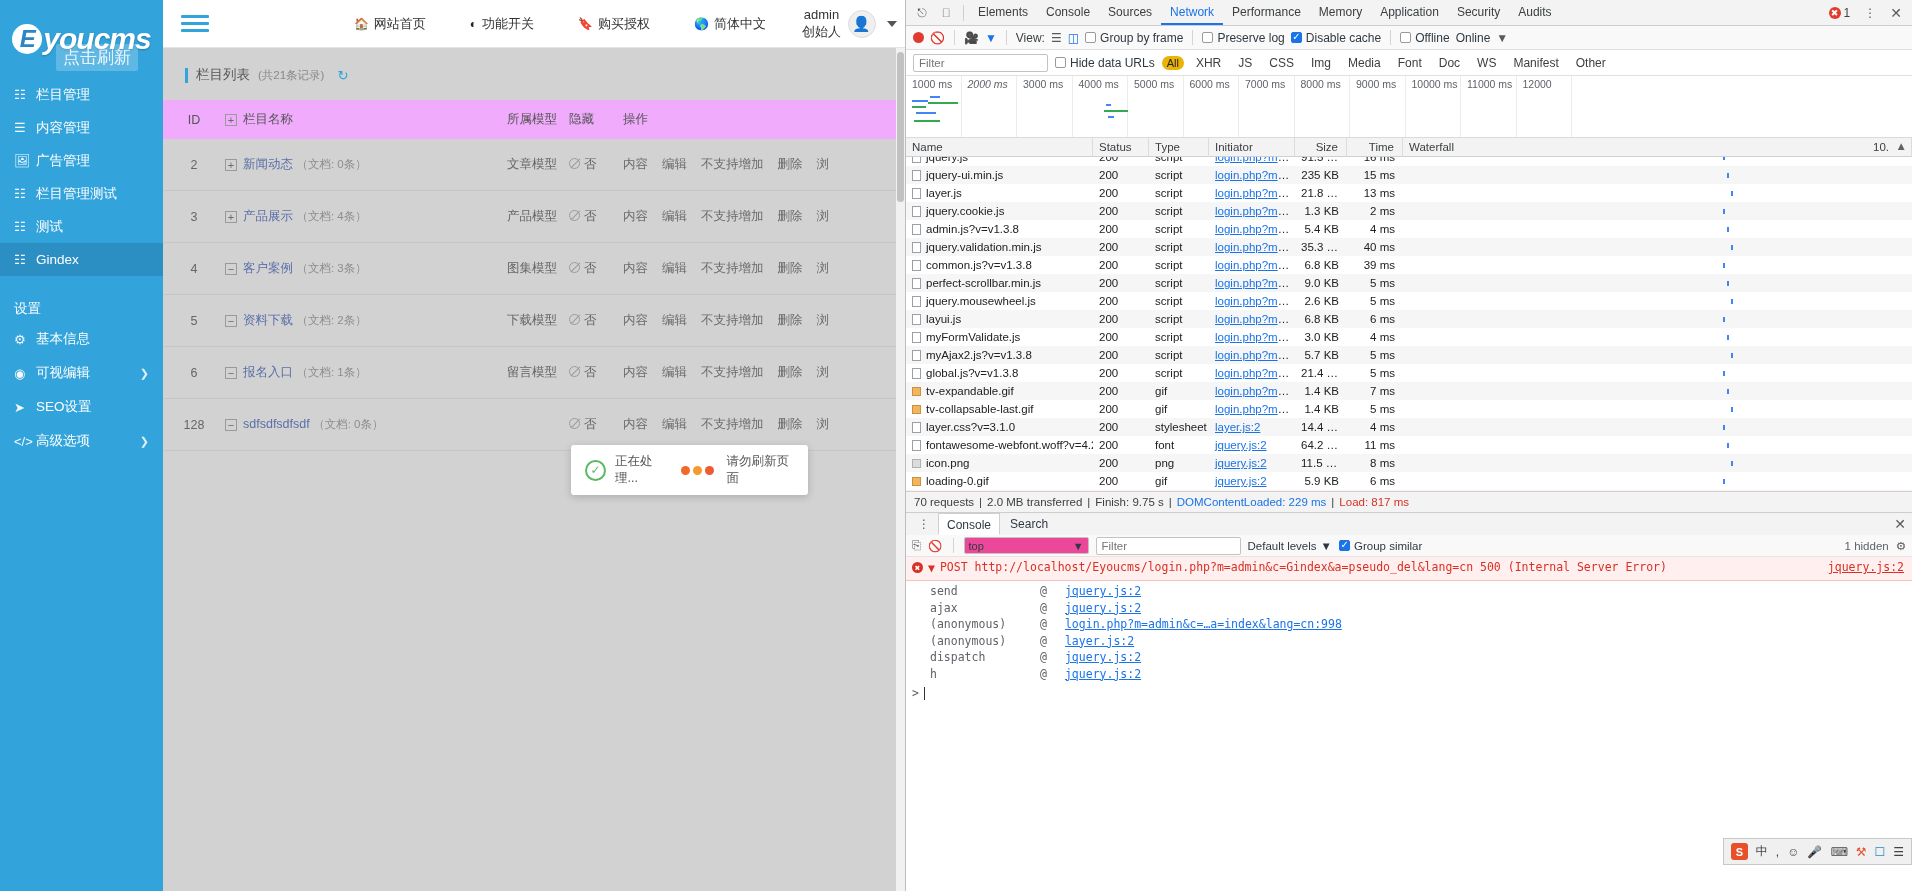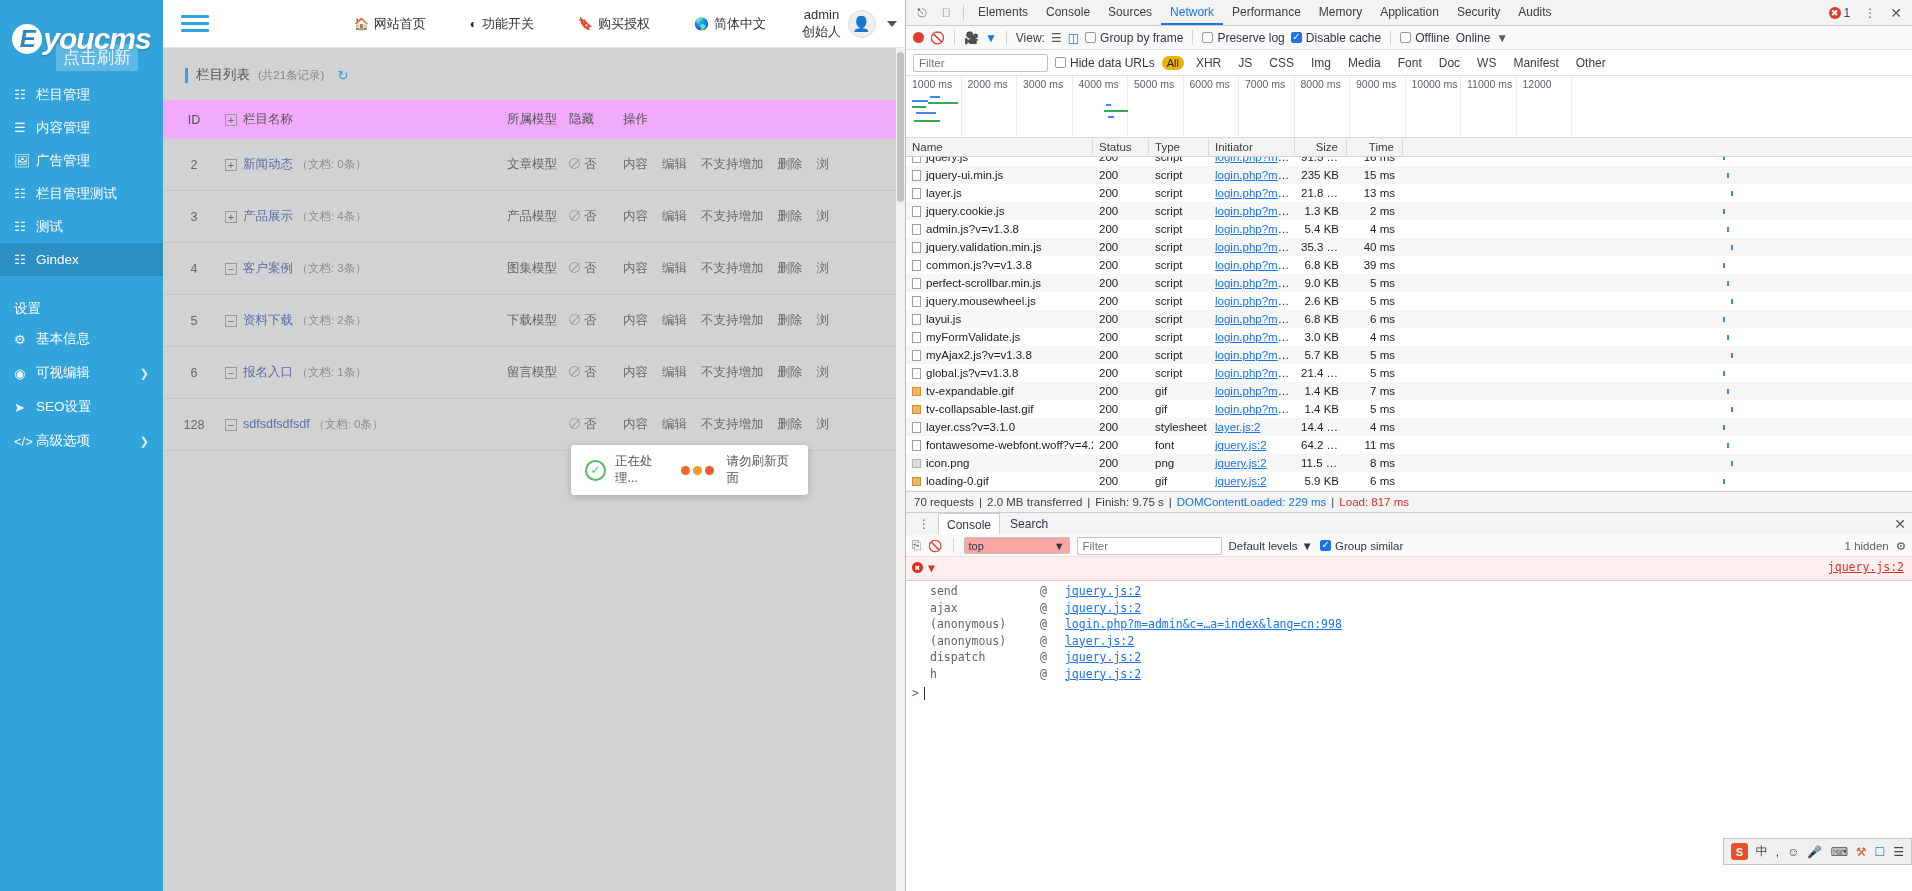--- a/index.html
+++ b/index.html
@@ -158,21 +158,21 @@
 
   .nt-summary { height:21px; display:flex; align-items:center; gap:5px; padding:0 8px;
      border-top:1px solid #d0d0d0; background:#f3f3f3; font-size:11.5px; color:#3c4043; }
   .nt-summary b { font-weight:normal; color:#1a73e8; }
   .drawer-tabs { height:23px; display:flex; align-items:center; gap:2px; padding:0 6px;
      border-top:1px solid #cdcdcd; background:#f3f3f3; }
   .drawer-tabs .dtab { padding:0 8px; height:22px; line-height:22px; cursor:pointer; }
   .drawer-tabs .dtab.sel { background:#fff; border:1px solid #d0d0d0; border-bottom-color:#fff; }
   .console-toolbar { height:22px; display:flex; align-items:center; gap:7px; padding:0 6px;
      border-bottom:1px solid #e4e4e4; background:#f9f9f9; font-size:11.5px; }
-  .ctx-select { width:106px; height:17px; border:1px solid #c3c3c3; background:#fca5a5; font-size:11px;
+  .ctx-select { width:125px; height:17px; border:1px solid #c3c3c3; background:#ec4899; font-size:11px;
      display:flex; align-items:center; justify-content:space-between; padding:0 4px; border-radius:2px;}
   .console-body { flex:1; overflow:hidden; font-family:"DejaVu Sans Mono","Liberation Mono",monospace;
      font-size:11.5px; }
   .cs-err { background:#fff0ef; border-bottom:1px solid #f5c3bf; padding:3px 6px 5px 6px;
      display:flex; gap:5px; color:#d93025; position:relative; }
   .cs-err .ebadge { width:11px; height:11px; border-radius:50%; background:#d93025; color:#fff;
      font-size:9px; display:inline-flex; align-items:center; justify-content:center; flex:0 0 11px; margin-top:2px;}
   .cs-err a { color:#d93025; }
   .cs-src { position:absolute; right:8px; top:3px; color:#1a73e8; text-decoration:underline; }
   .stack { padding:2px 0 0 24px; color:#5f6368; }
@@ -454,21 +454,21 @@
       <span class="ftype">Doc</span>
       <span class="ftype">WS</span>
       <span class="ftype">Manifest</span>
       <span class="ftype">Other</span>
     </div>
 
     <div class="dt-timeline" id="timeline">
         <div class="tl-col" style="left: 0px; width: 55.5px;"></div>
         <div class="tl-lbl" style="left: 6px;">1000 ms</div>
         <div class="tl-col" style="left: 55.5px; width: 55.5px;"></div>
-        <div class="tl-lbl" style="left: 61.5px;">2000 ms</div>
+        <div class="tl-lbl" style="left: 61.5px; font-style: italic;">2000 ms</div>
         <div class="tl-col" style="left: 111px; width: 55.5px;"></div>
         <div class="tl-lbl" style="left: 117px;">3000 ms</div>
         <div class="tl-col" style="left: 166.5px; width: 55.5px;"></div>
         <div class="tl-lbl" style="left: 172.5px;">4000 ms</div>
         <div class="tl-col" style="left: 222px; width: 55.5px;"></div>
         <div class="tl-lbl" style="left: 228px;">5000 ms</div>
         <div class="tl-col" style="left: 277.5px; width: 55.5px;"></div>
         <div class="tl-lbl" style="left: 283.5px;">6000 ms</div>
         <div class="tl-col" style="left: 333px; width: 55.5px;"></div>
         <div class="tl-lbl" style="left: 339px;">7000 ms</div>
@@ -493,20 +493,25 @@
         <div class="tl-bar" style="left: 202px; top: 40px; background: rgb(66, 133, 244); width: 6px;"></div>
       </div>
 
     <div class="nt-head">
       <div class="col-name">Name</div>
       <div class="col-status">Status</div>
       <div class="col-type">Type</div>
       <div class="col-init">Initiator</div>
       <div class="col-size">Size</div>
       <div class="col-time">Time</div>
+      <div class="col-wf">
+        <span>Waterfall</span>
+        <span style="position:absolute;right:22px;top:0;">10.</span>
+        <span style="position:absolute;right:4px;top:-1px;color:#5f6368;">▲</span>
+      </div>
     </div>
 
     <div class="nt-body" id="ntbody">
         <div class="nt-row" style="margin-top: -9px;">
           <div class="col-name">
             <span class="fileicon"></span>
             <span>jquery.js</span>
           </div>
           <div class="col-status">200</div>
           <div class="col-type">script</div>
@@ -819,20 +824,25 @@
         <span>Group similar</span>
       </span>
       <span style="margin-left:auto;color:#5f6368;">1 hidden</span>
       <span class="tb-ico">⚙</span>
     </div>
 
     <div class="console-body">
       <div class="cs-err">
         <span class="ebadge">✖</span>
         <span style="margin-top:1px;">▼</span>
+        <div style="flex:1;">
+          <span>POST</span>
+          <a>http://localhost/Eyoucms/login.php?m=admin&amp;c=Gindex&amp;a=pseudo_del&amp;lang=cn</a>
+          <span>500 (Internal Server Error)</span>
+        </div>
         <a class="cs-src">jquery.js:2</a>
       </div>
       <div class="stack" id="stack">
           <div class="stack-row">
             <span class="fn">send</span>
             <span class="at">@</span>
             <a>jquery.js:2</a>
           </div>
           <div class="stack-row">
             <span class="fn">ajax</span>

